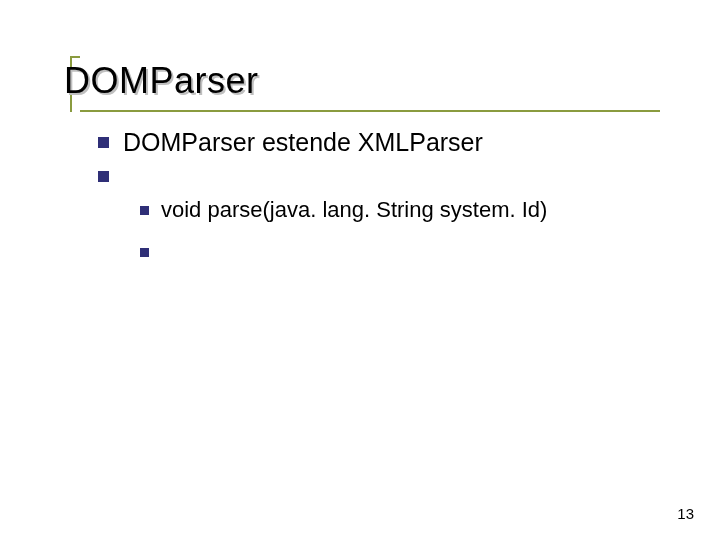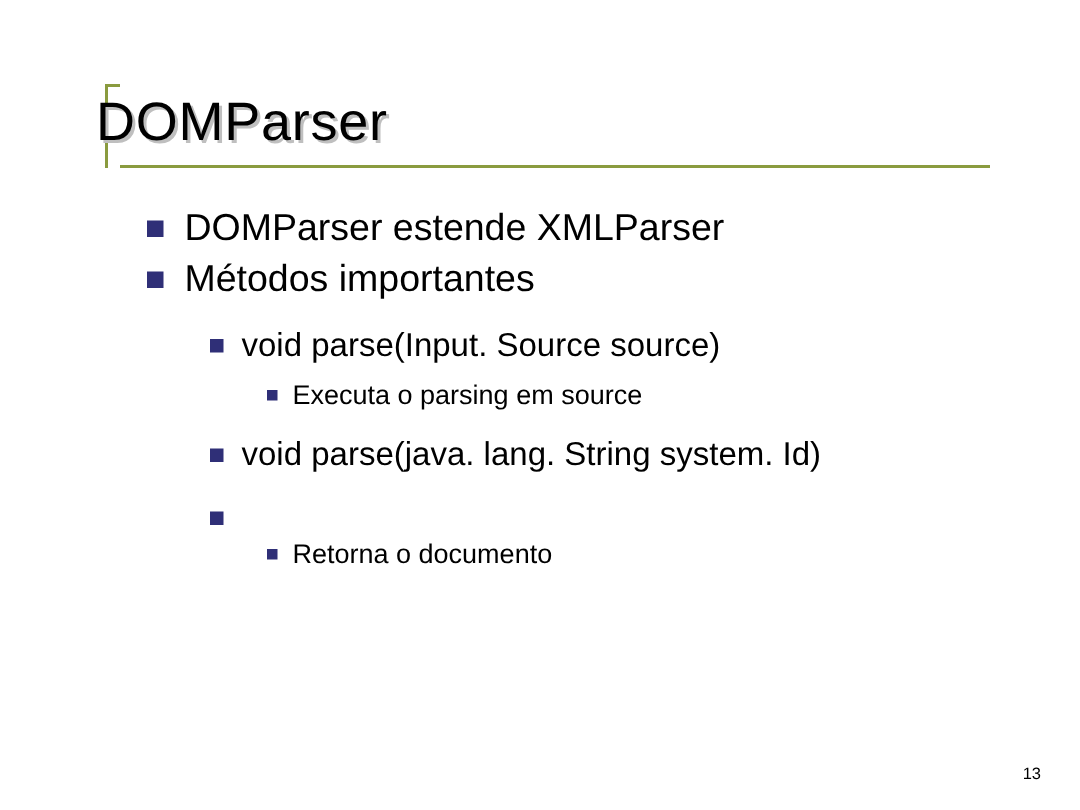--- a/index.html
+++ b/index.html
@@ -48,21 +48,21 @@
       position: absolute;
       left: 80px;
       top: 110px;
       width: 580px;
       height: 2px;
       background: #8a9b3f;
     }
     .content {
       position: absolute;
       left: 98px;
-      top: 136px;
+      top: 126px;
       right: 50px;
     }
     .lvl1 { margin-bottom: 2px; }
     .lvl1-row {
       display: flex;
       align-items: flex-start;
       gap: 14px;
     }
     .lvl1-text {
       font-size: 25px;
@@ -117,21 +117,21 @@
     }
     .lvl3-text {
       font-size: 18px;
       color: #000;
       line-height: 1.28;
     }
     .page-num {
       position: absolute;
       right: 26px;
       bottom: 18px;
-      font-size: 11px;
+      font-size: 15px;
       color: #000;
     }
   </style>
 </head>
 <body>
 
 <div class="title-accent"></div>
 
 <div class="title-block">
   <div class="title-shadow">DOMParser</div>
@@ -145,52 +145,33 @@
   <div class="lvl1">
     <div class="lvl1-row">
       <div class="bullet-lg"></div>
       <div class="lvl1-text">DOMParser estende XMLParser</div>
     </div>
   </div>
 
   <div class="lvl1">
     <div class="lvl1-row">
       <div class="bullet-lg"></div>
-      <div class="lvl1-text">Métodos importantes</div>
     </div>
 
-    <div class="lvl2">
-      <div class="lvl2-row">
-        <div class="bullet-md"></div>
-        <div class="lvl2-text">void parse(Input. Source source)</div>
-      </div>
-      <div class="lvl3">
-        <div class="lvl3-row">
-          <div class="bullet-sm"></div>
-          <div class="lvl3-text">Executa o parsing em source</div>
-        </div>
-      </div>
-    </div>
 
     <div class="lvl2">
       <div class="lvl2-row">
         <div class="bullet-md"></div>
         <div class="lvl2-text">void parse(java. lang. String system. Id)</div>
       </div>
     </div>
 
     <div class="lvl2">
       <div class="lvl2-row">
         <div class="bullet-md"></div>
       </div>
-      <div class="lvl3">
-        <div class="lvl3-row">
-          <div class="bullet-sm"></div>
-          <div class="lvl3-text">Retorna o documento</div>
-        </div>
-      </div>
     </div>
 
   </div>
 
 </div>
 
 <div class="page-num">13</div>
 
 </body></html>

